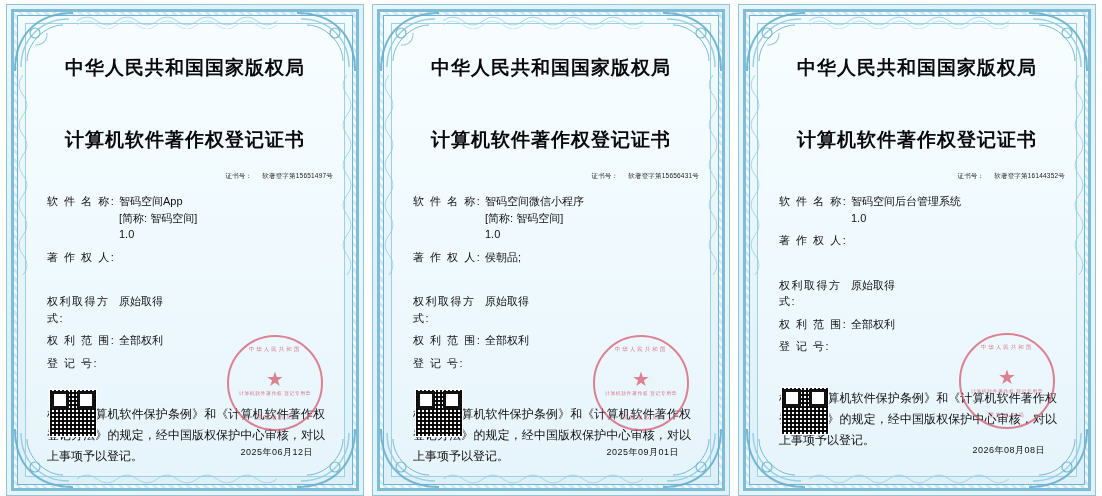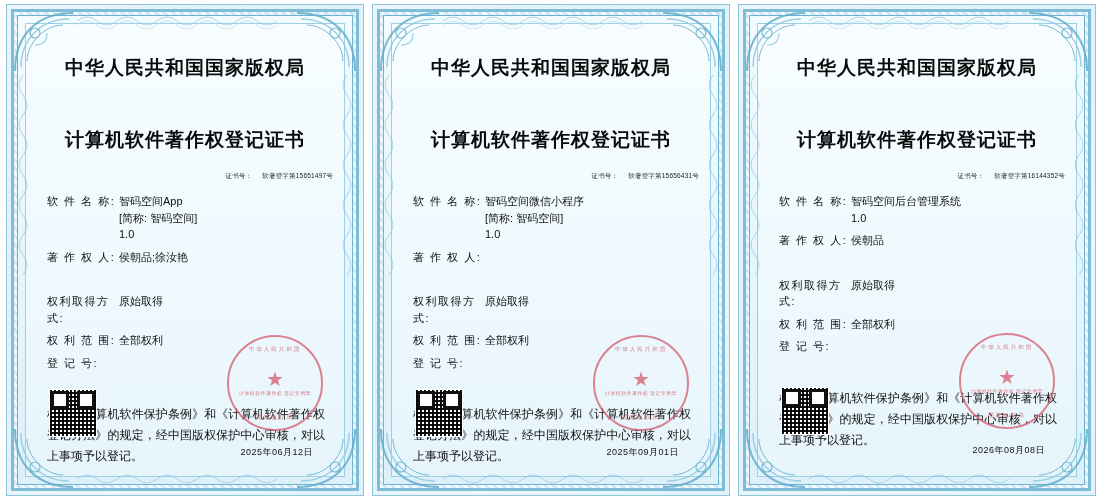--- a/index.html
+++ b/index.html
@@ -296,21 +296,20 @@
 
       <div class="fields">
         <div class="field-row">
           <div class="field-label">软 件 名 称:</div>
           <div class="field-value">智码空间App
 [简称: 智码空间]
 1.0</div>
         </div>
         <div class="field-row">
           <div class="field-label">著 作 权 人:</div>
-          <div class="field-value">侯朝品;徐汝艳</div>
         </div>
       </div>
 
       <div class="fields fields-lower">
         <div class="field-row">
           <div class="field-label">权利取得方式:</div>
           <div class="field-value">原始取得</div>
         </div>
         <div class="field-row">
           <div class="field-label">权 利 范 围:</div>
@@ -394,20 +393,21 @@
 
       <div class="fields">
         <div class="field-row">
           <div class="field-label">软 件 名 称:</div>
           <div class="field-value">智码空间微信小程序
 [简称: 智码空间]
 1.0</div>
         </div>
         <div class="field-row">
           <div class="field-label">著 作 权 人:</div>
+          <div class="field-value">侯朝品;</div>
         </div>
       </div>
 
       <div class="fields fields-lower">
         <div class="field-row">
           <div class="field-label">权利取得方式:</div>
           <div class="field-value">原始取得</div>
         </div>
         <div class="field-row">
           <div class="field-label">权 利 范 围:</div>
@@ -490,21 +490,20 @@
       </div>
 
       <div class="fields">
         <div class="field-row">
           <div class="field-label">软 件 名 称:</div>
           <div class="field-value">智码空间后台管理系统
 1.0</div>
         </div>
         <div class="field-row">
           <div class="field-label">著 作 权 人:</div>
-          <div class="field-value">侯朝品</div>
         </div>
       </div>
 
       <div class="fields fields-lower">
         <div class="field-row">
           <div class="field-label">权利取得方式:</div>
           <div class="field-value">原始取得</div>
         </div>
         <div class="field-row">
           <div class="field-label">权 利 范 围:</div>

